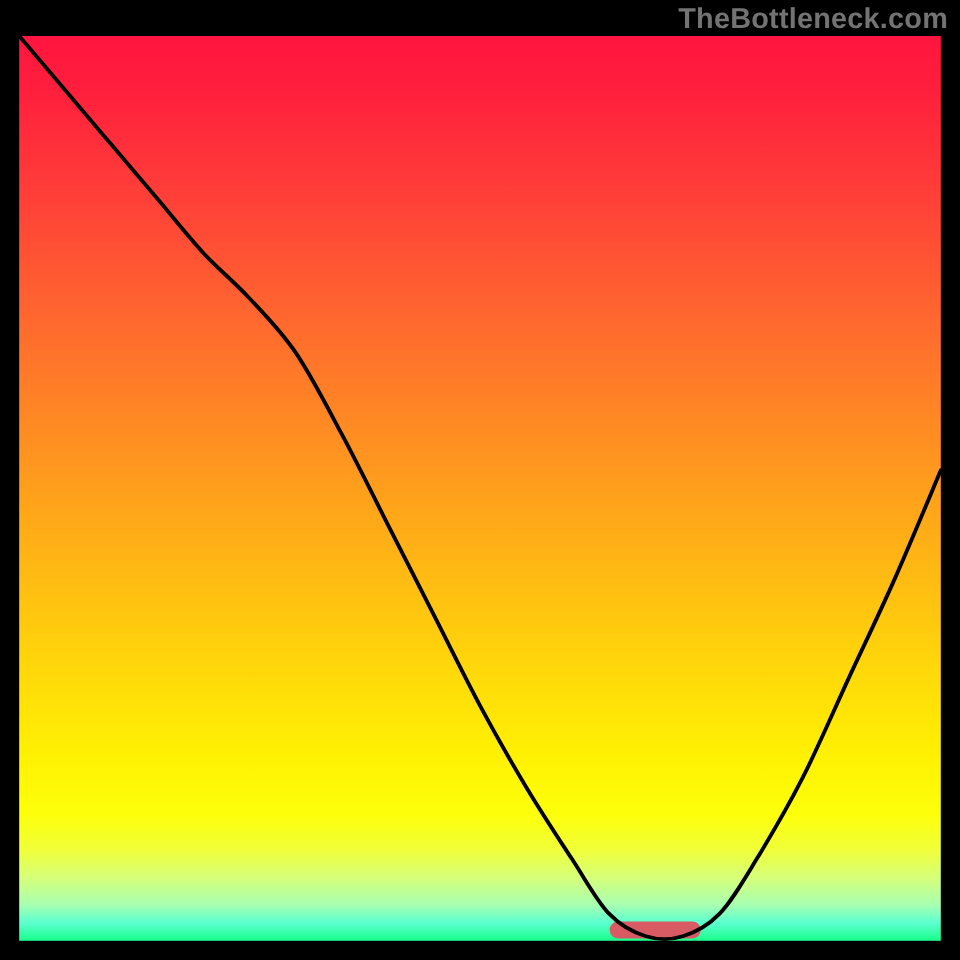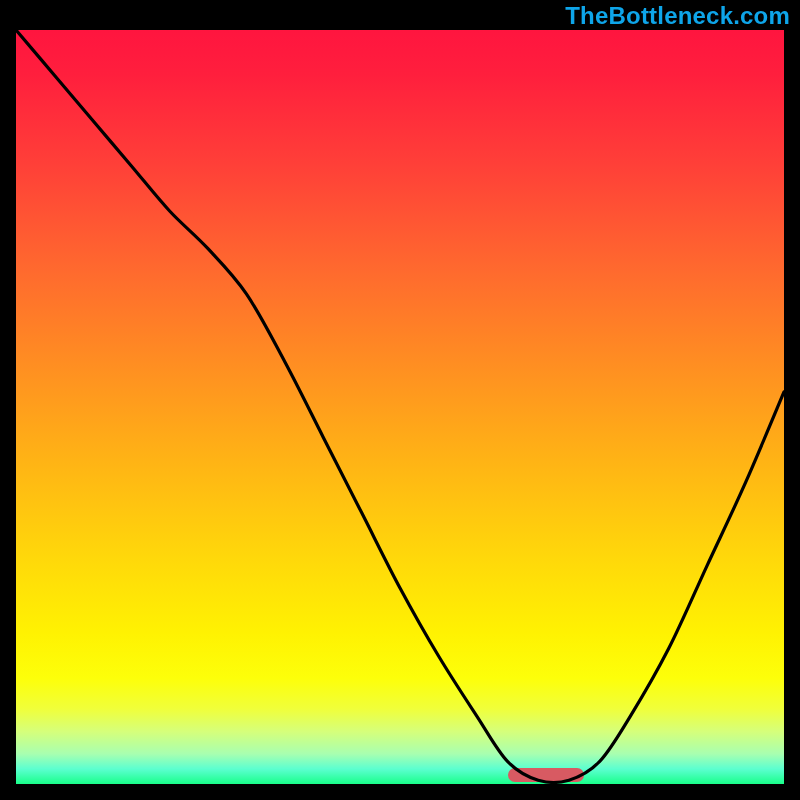--- a/index.html
+++ b/index.html
@@ -10,21 +10,21 @@
     height: 800px;
     background: #000;
   }
   .watermark {
     position: absolute;
     top: 2px;
     right: 10px;
     font-family: Arial, Helvetica, sans-serif;
     font-size: 24px;
     font-weight: 600;
-    color: #0ea5e9;
+    color: #737373;
     letter-spacing: 0.2px;
   }
   .plot {
     position: absolute;
     left: 16px;
     top: 30px;
     width: 768px;
     height: 754px;
     background: linear-gradient(to bottom,
       #ff153f 0%,

